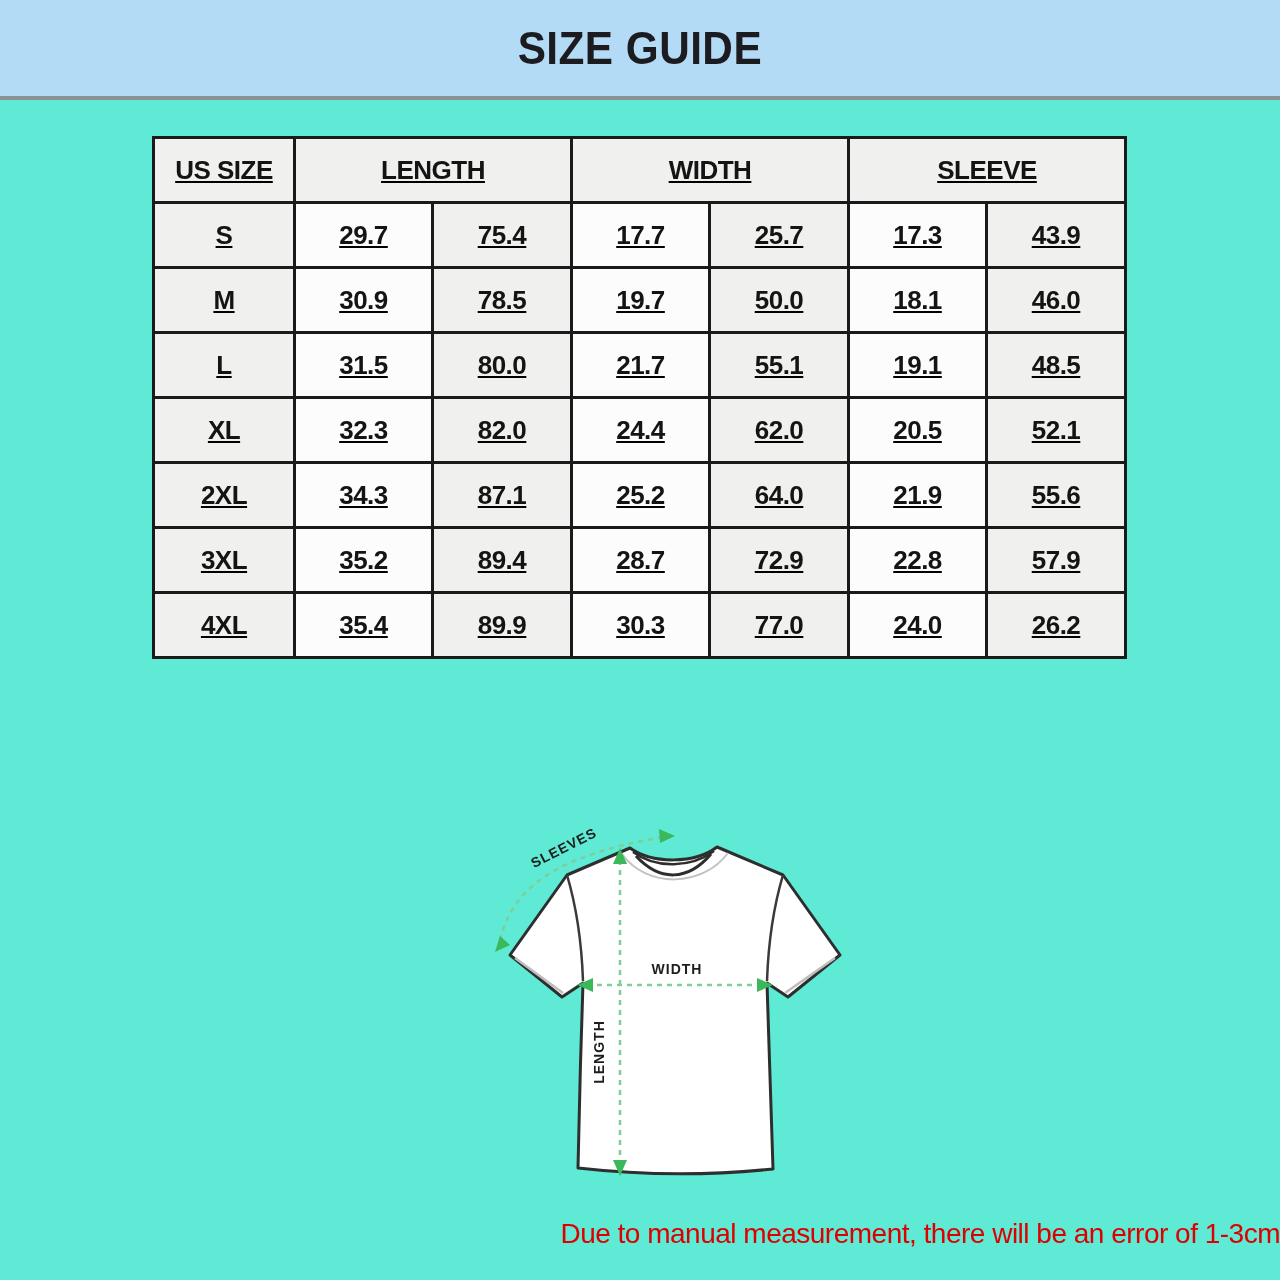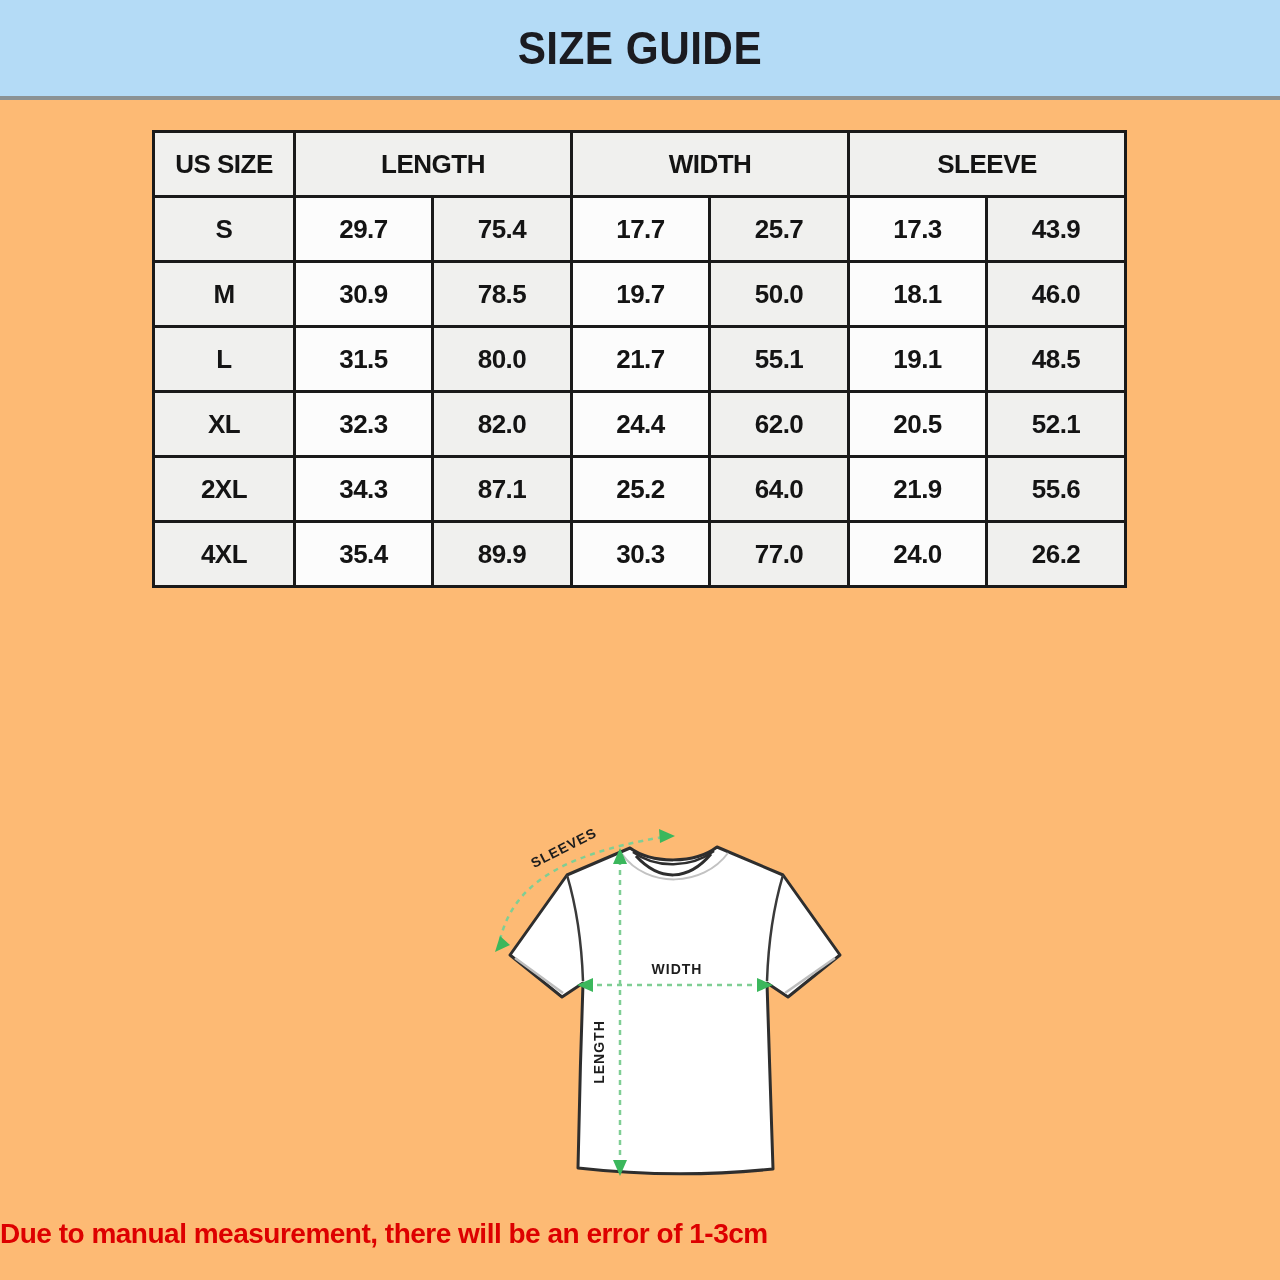--- a/index.html
+++ b/index.html
@@ -1,48 +1,48 @@
 <!DOCTYPE html>
 <html><head>
 <meta charset="utf-8">
 <style>
   html,body{margin:0;padding:0;background:#ffffff;}
   body{width:1280px;height:1280px;font-family:"Liberation Sans",sans-serif;}
-  .page{position:relative;width:1280px;height:1280px;overflow:hidden;background:#fdba74;}
+  .page{position:relative;width:1280px;height:1280px;overflow:hidden;background:#5eead4;}
 
   
   .banner{
     position:absolute;left:0;top:0;width:1280px;height:96px;
     background:#b4dbf6;border-bottom:4px solid #8b9294;
     display:flex;align-items:center;justify-content:center;
   }
   .banner h1{
     margin:0;font-size:46px;font-weight:bold;color:#1b1b20;
     letter-spacing:.5px;transform:scaleX(.92);transform-origin:center;
   }
 
   
-  .size-table-wrap{position:absolute;left:152px;top:130px;}
+  .size-table-wrap{position:absolute;left:152px;top:136px;text-decoration:underline;}
   table.size-table{border-collapse:collapse;table-layout:fixed;width:972px;}
   table.size-table td{
     border:3px solid #1a1a1a;text-align:center;vertical-align:middle;
     height:62px;padding:0;font-weight:bold;font-size:26px;color:#141414;
     letter-spacing:-.5px;background:#fcfcfc;
   }
   tr.group-row td:nth-child(n){background:#f0f0ee;}
   tr.zebra td:nth-child(odd){background:#f0f0ee;}
 
   
   .diagram{position:absolute;left:470px;top:812px;width:420px;height:378px;}
   .diagram text{font-family:"Liberation Sans",sans-serif;font-weight:bold;fill:#1d1d1d;}
 
   
   .note{
-    position:absolute;left:0;top:1218px;width:1280px;text-align:left;
-    font-size:28px;font-weight:bold;color:#dd0000;letter-spacing:-.5px;
+    position:absolute;left:0;top:1218px;width:1280px;text-align:right;
+    font-size:28px;font-weight:normal;color:#dd0000;letter-spacing:-.5px;
   }
 </style>
 </head>
 <body>
 
 <div class="page">
 
   <div class="banner">
     <h1>SIZE GUIDE</h1>
   </div>
@@ -104,20 +104,29 @@
         <tr class="zebra">
           <td>2XL</td>
           <td>34.3</td>
           <td>87.1</td>
           <td>25.2</td>
           <td>64.0</td>
           <td>21.9</td>
           <td>55.6</td>
         </tr>
         <tr class="zebra">
+          <td>3XL</td>
+          <td>35.2</td>
+          <td>89.4</td>
+          <td>28.7</td>
+          <td>72.9</td>
+          <td>22.8</td>
+          <td>57.9</td>
+        </tr>
+        <tr class="zebra">
           <td>4XL</td>
           <td>35.4</td>
           <td>89.9</td>
           <td>30.3</td>
           <td>77.0</td>
           <td>24.0</td>
           <td>26.2</td>
         </tr>
       </tbody>
     </table>

